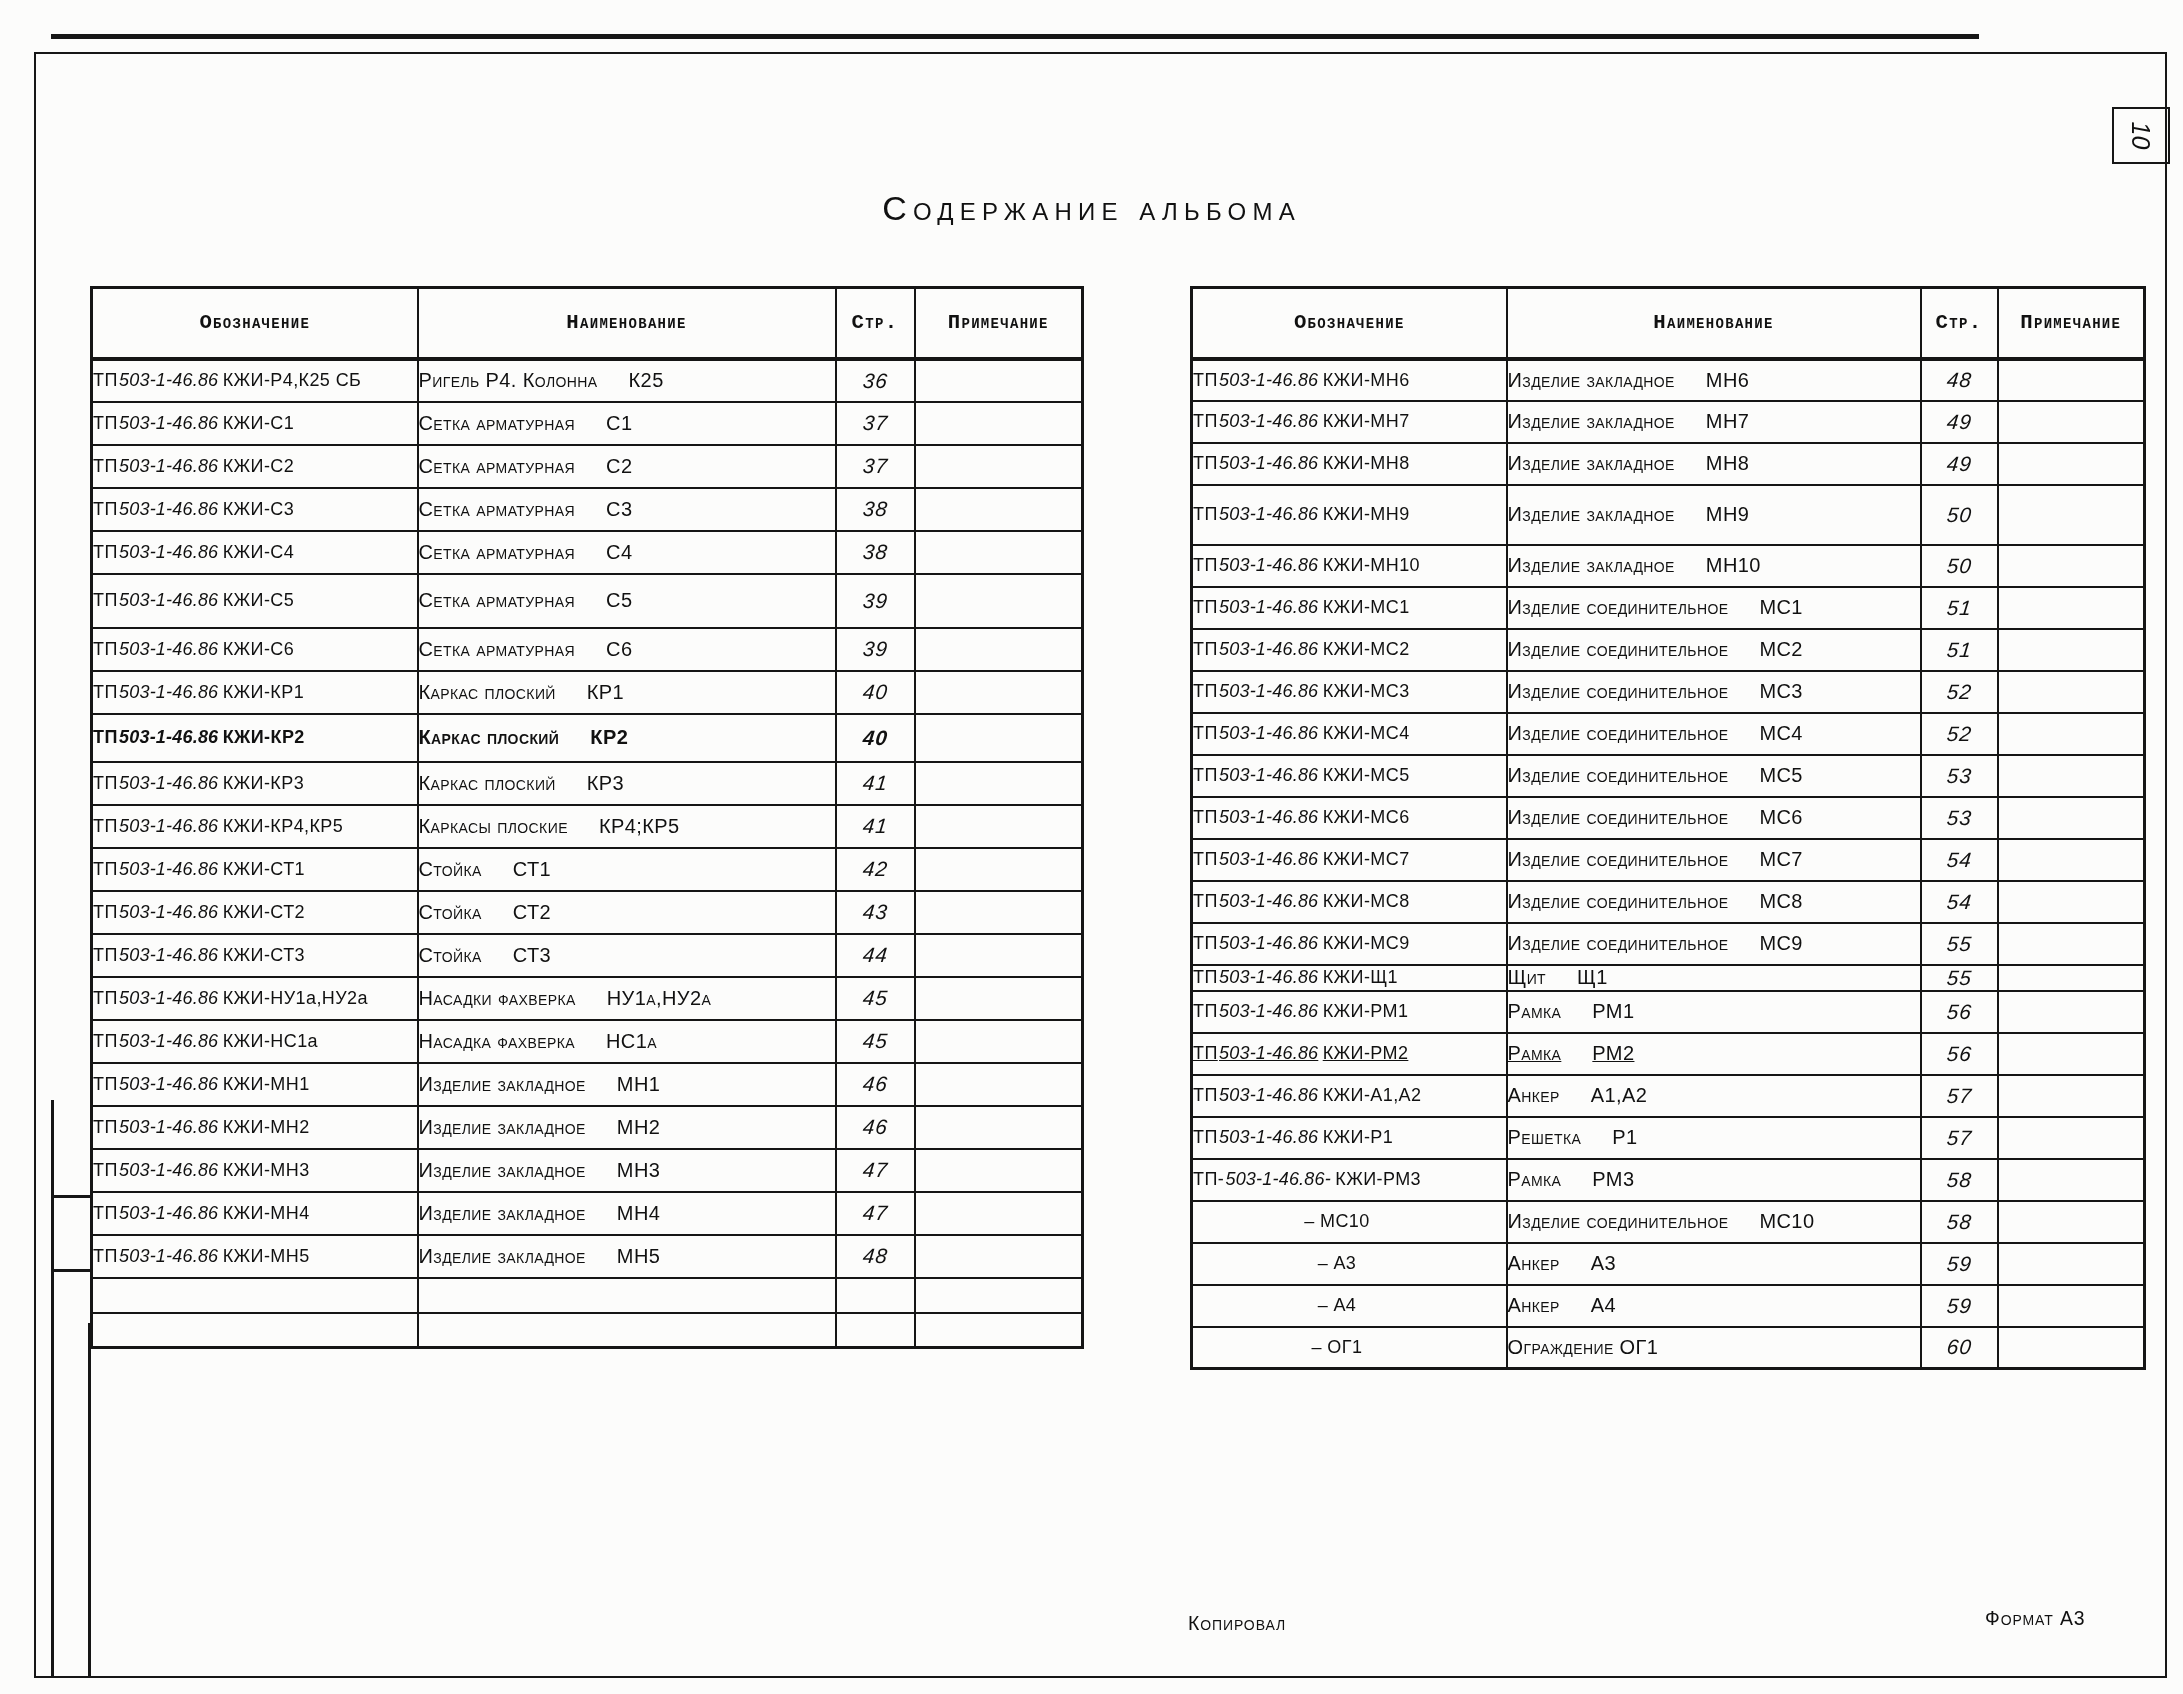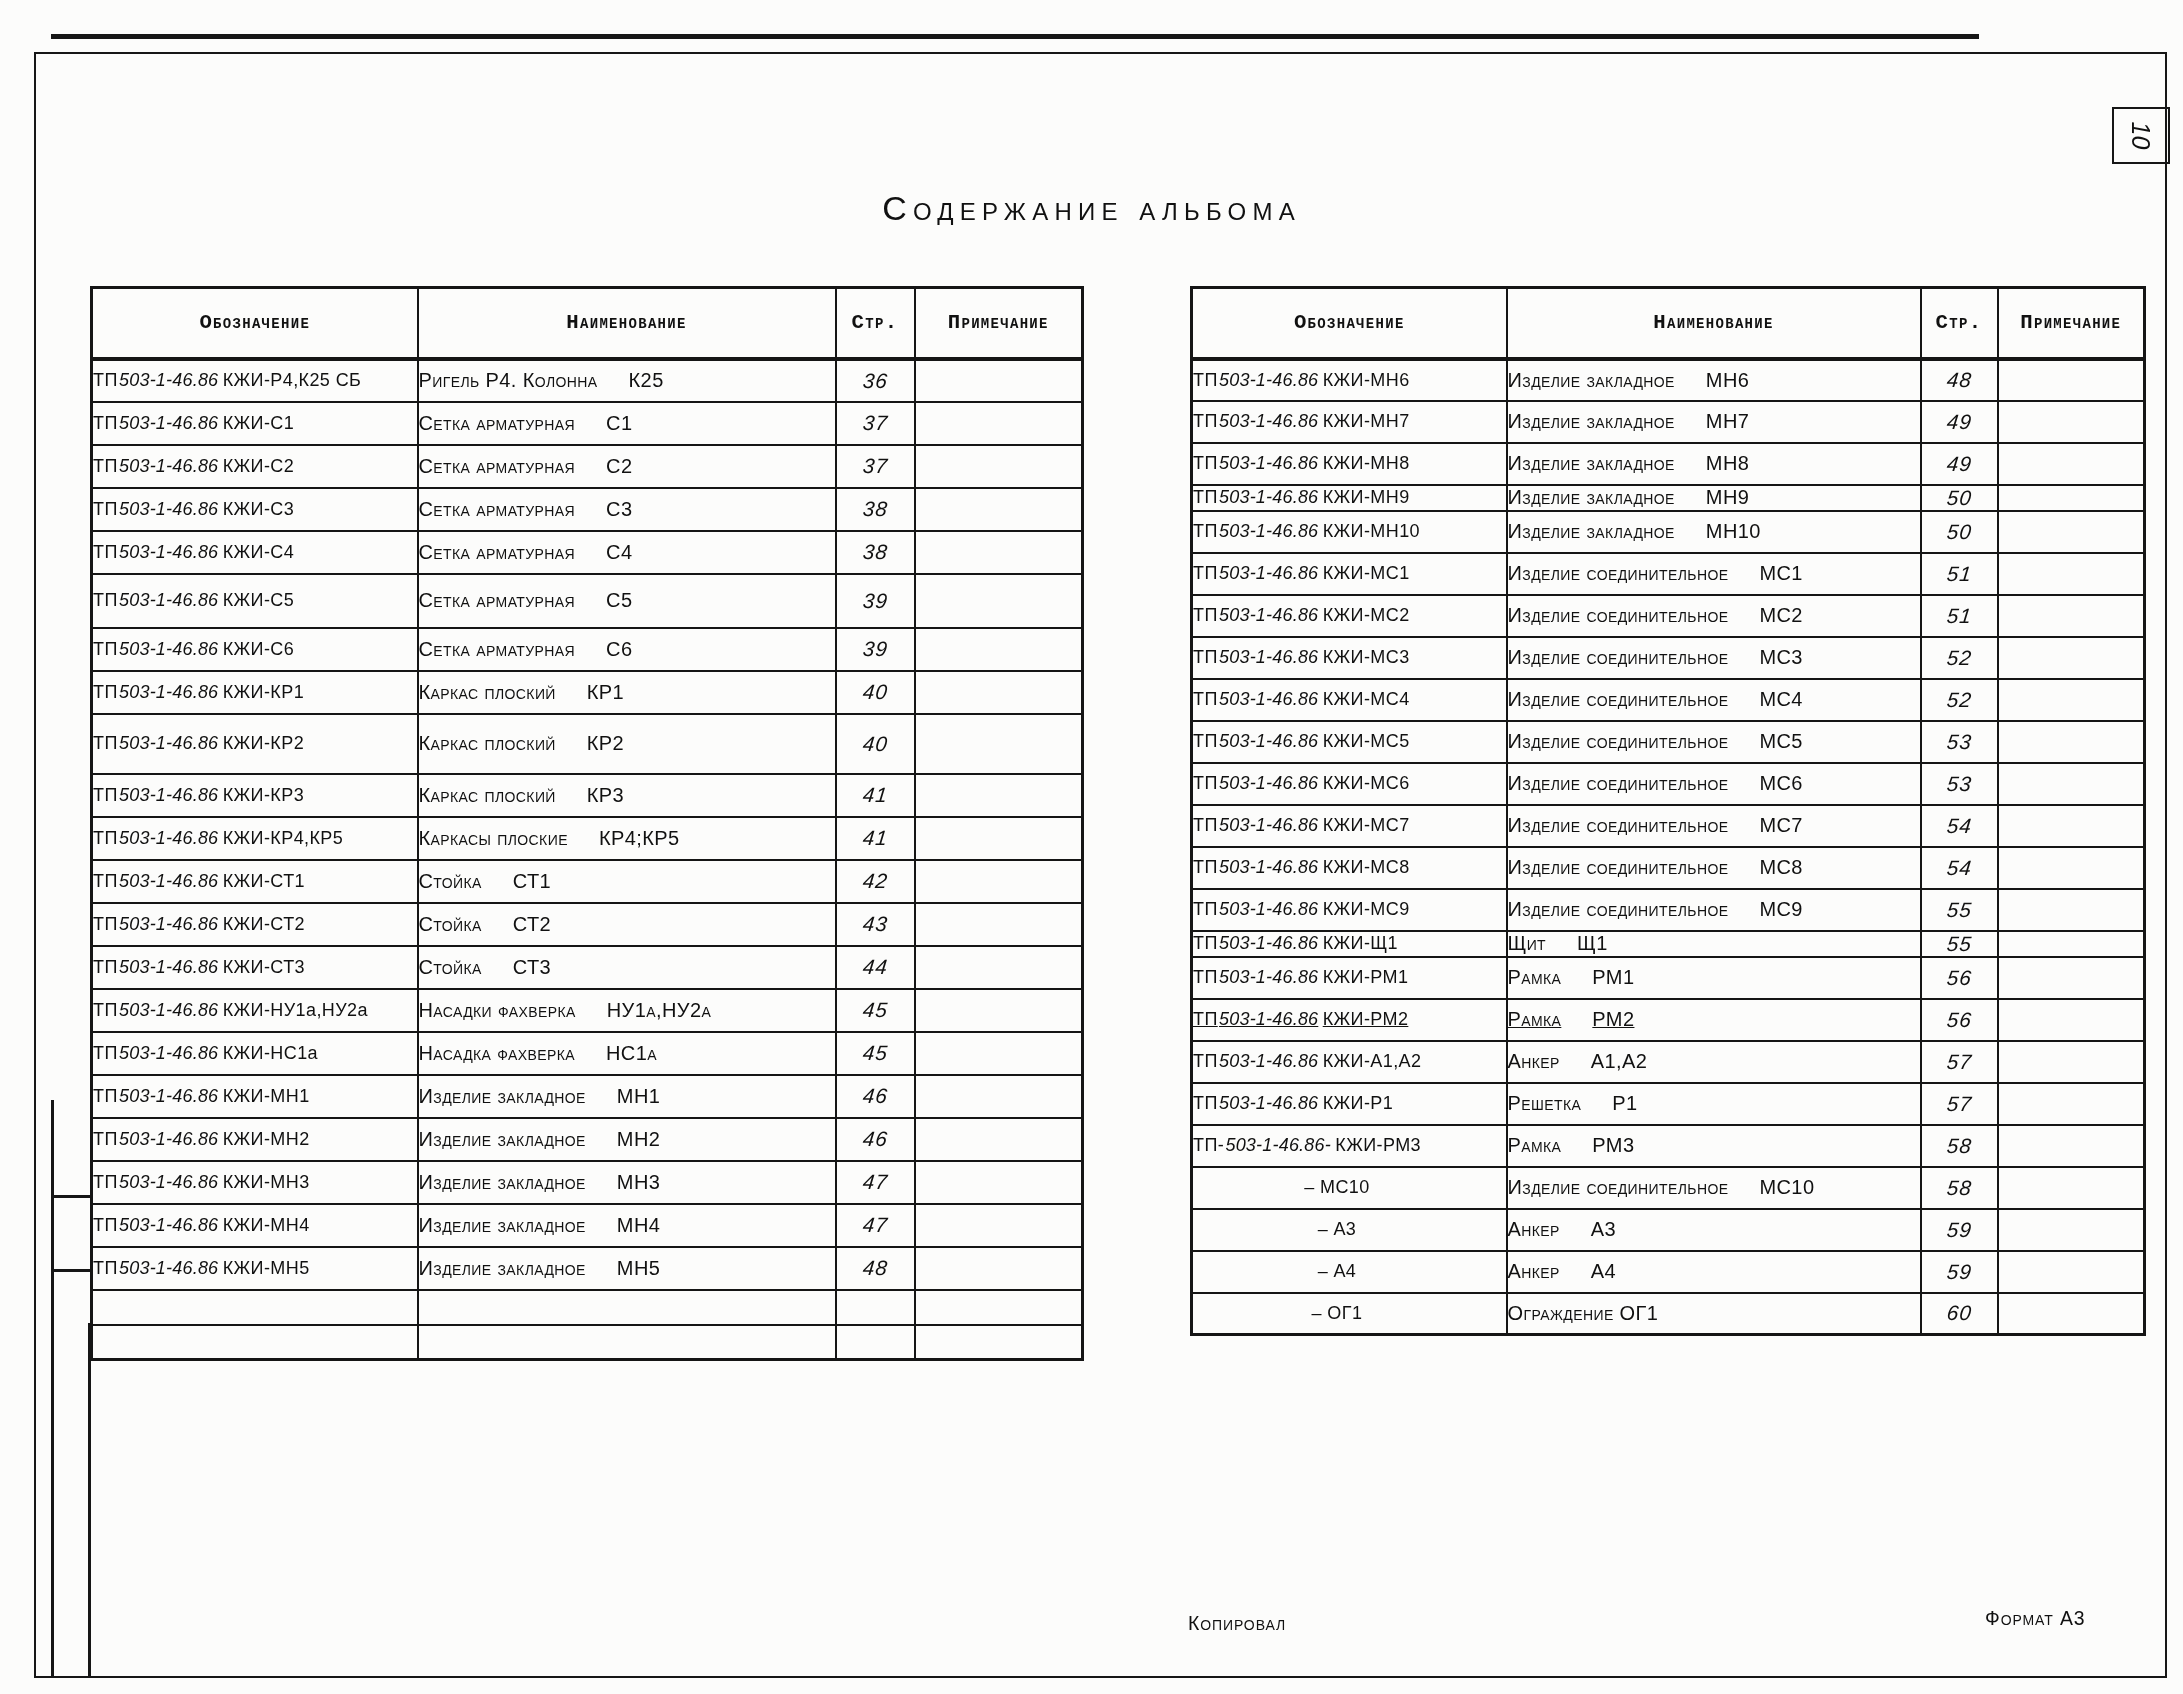--- a/index.html
+++ b/index.html
@@ -113,21 +113,21 @@
           <td class="c-name"><span class="nm">Сетка арматурная</span><span class="mk">С6</span></td>
           <td class="c-page"><span class="pg">39</span></td>
           <td class="c-note"></td>
         </tr>
         <tr style="height: 43px;">
           <td class="c-des"><span class="dp">ТП</span><span class="dn">503-1-46.86</span><span class="ds">КЖИ-КР1</span></td>
           <td class="c-name"><span class="nm">Каркас плоский</span><span class="mk">КР1</span></td>
           <td class="c-page"><span class="pg">40</span></td>
           <td class="c-note"></td>
         </tr>
-        <tr style="height: 60px;">
+        <tr style="height: 48px; font-weight: bold;">
           <td class="c-des"><span class="dp">ТП</span><span class="dn">503-1-46.86</span><span class="ds">КЖИ-КР2</span></td>
           <td class="c-name"><span class="nm">Каркас плоский</span><span class="mk">КР2</span></td>
           <td class="c-page"><span class="pg">40</span></td>
           <td class="c-note"></td>
         </tr>
         <tr style="height: 43px;">
           <td class="c-des"><span class="dp">ТП</span><span class="dn">503-1-46.86</span><span class="ds">КЖИ-КР3</span></td>
           <td class="c-name"><span class="nm">Каркас плоский</span><span class="mk">КР3</span></td>
           <td class="c-page"><span class="pg">41</span></td>
           <td class="c-note"></td>
@@ -240,21 +240,21 @@
           <td class="c-name"><span class="nm">Изделие закладное</span><span class="mk">МН7</span></td>
           <td class="c-page"><span class="pg">49</span></td>
           <td class="c-note"></td>
         </tr>
         <tr style="height: 42px;">
           <td class="c-des"><span class="dp">ТП</span><span class="dn">503-1-46.86</span><span class="ds">КЖИ-МН8</span></td>
           <td class="c-name"><span class="nm">Изделие закладное</span><span class="mk">МН8</span></td>
           <td class="c-page"><span class="pg">49</span></td>
           <td class="c-note"></td>
         </tr>
-        <tr style="height: 26px; margin-left: 17px;">
+        <tr style="height: 60px; margin-left: 17px;">
           <td class="c-des"><span class="dp">ТП</span><span class="dn">503-1-46.86</span><span class="ds">КЖИ-МН9</span></td>
           <td class="c-name"><span class="nm">Изделие закладное</span><span class="mk">МН9</span></td>
           <td class="c-page"><span class="pg">50</span></td>
           <td class="c-note"></td>
         </tr>
         <tr style="height: 42px;">
           <td class="c-des"><span class="dp">ТП</span><span class="dn">503-1-46.86</span><span class="ds">КЖИ-МН10</span></td>
           <td class="c-name"><span class="nm">Изделие закладное</span><span class="mk">МН10</span></td>
           <td class="c-page"><span class="pg">50</span></td>
           <td class="c-note"></td>

